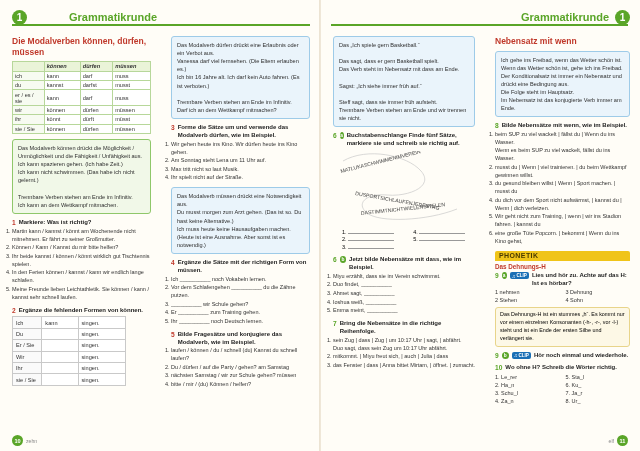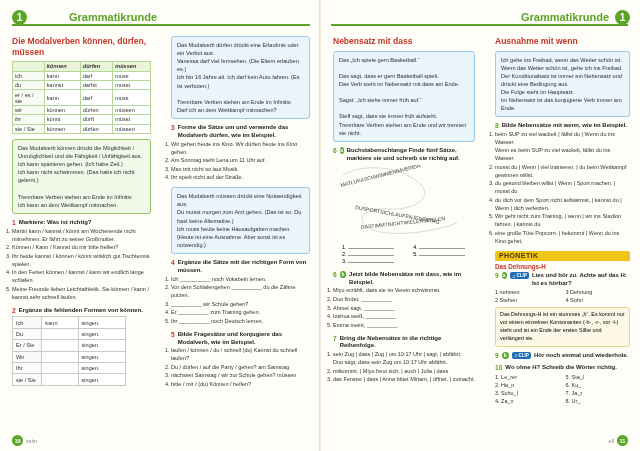--- a/index.html
+++ b/index.html
@@ -333,21 +333,20 @@
   <div class="leaf right">
     <div class="hdr right">
       <div class="hdr-title">Grammatikrunde</div>
       <div class="circ">1</div>
     </div>
     <div class="hdr-rule r"></div>
 
     <div class="cols">
 
       <div class="colR">
-        <h2 class="sec">Nebensatz mit dass</h2>
         <div class="box b" style="white-space:pre-line">Das „Ich spiele gern Basketball.“
 
 Das sagt, dass er gern Basketball spielt.
 Das Verb steht im Nebensatz mit dass am Ende.
 
 Sagst: „Ich siehe immer früh auf.“
 
 Steff sagt, dass sie immer früh aufsteht.
 Trennbare Verben stehen am Ende und wir trennen sie nicht.</div>
 
@@ -401,21 +400,21 @@
           <ol class="items ex-body np">
             <li style="white-space:pre-line">sein Zug | dass | Zug | um 10:17 Uhr | sagt, | abfährt.
 Duo sagt, dass sein Zug um 10:17 Uhr abfährt.</li>
             <li>mitkommt. | Miyu freut sich, | auch | Julia | dass</li>
             <li>das Fenster | dass | Anna bittet Mirtam, | öffnet. | zumacht.</li>
           </ol>
         </div>
       </div>
 
       <div class="colR">
-        <h2 class="sec">Ausnahme mit wenn</h2>
+        <h2 class="sec">Nebensatz mit wenn</h2>
         <div class="box b" style="white-space:pre-line">Ich gehe ins Freibad, wenn das Wetter schön ist. Wenn das Wetter schön ist, gehe ich ins Freibad.
 Der Konditionalsatz ist immer ein Nebensatz und drückt eine Bedingung aus.
 Die Folge steht im Hauptsatz.
 Im Nebensatz ist das konjugierte Verb immer am Ende.</div>
 
         <div class="ex">
           <div class="ex-hd">
             <span class="num green">8</span>
             <span class="ex-title">Bilde Nebensätze mit wenn, wie im Beispiel.</span>
           </div>

